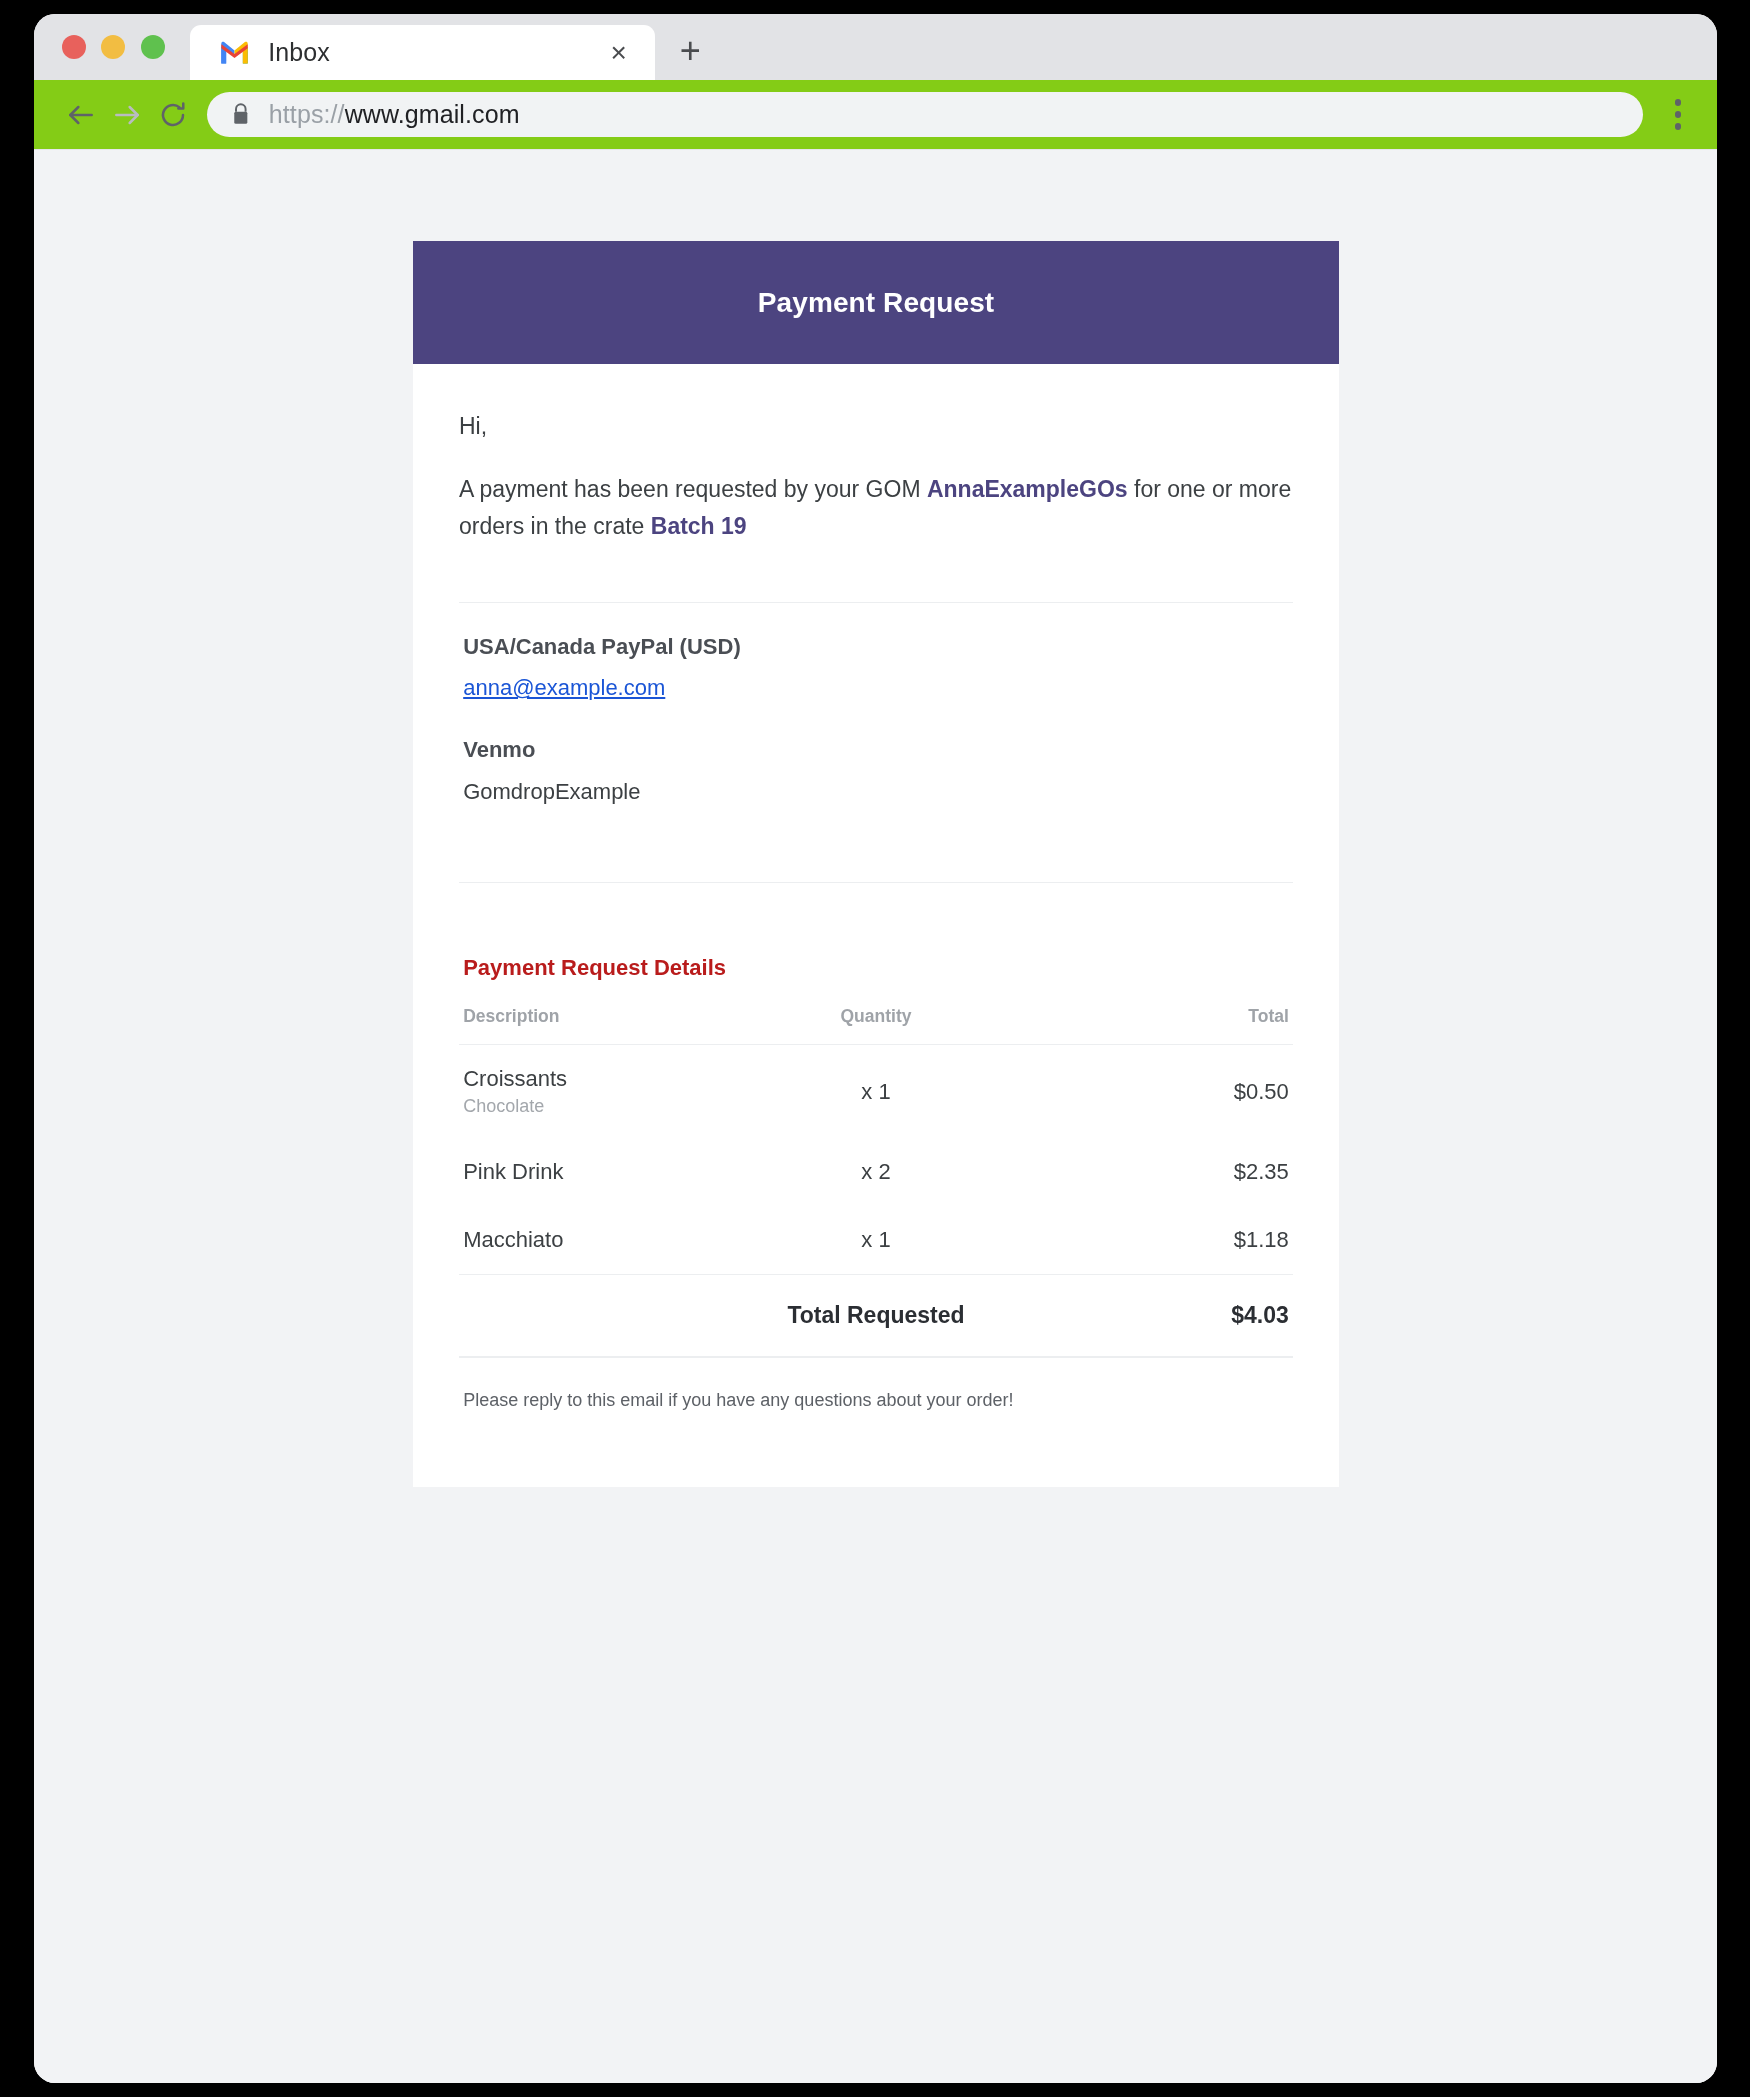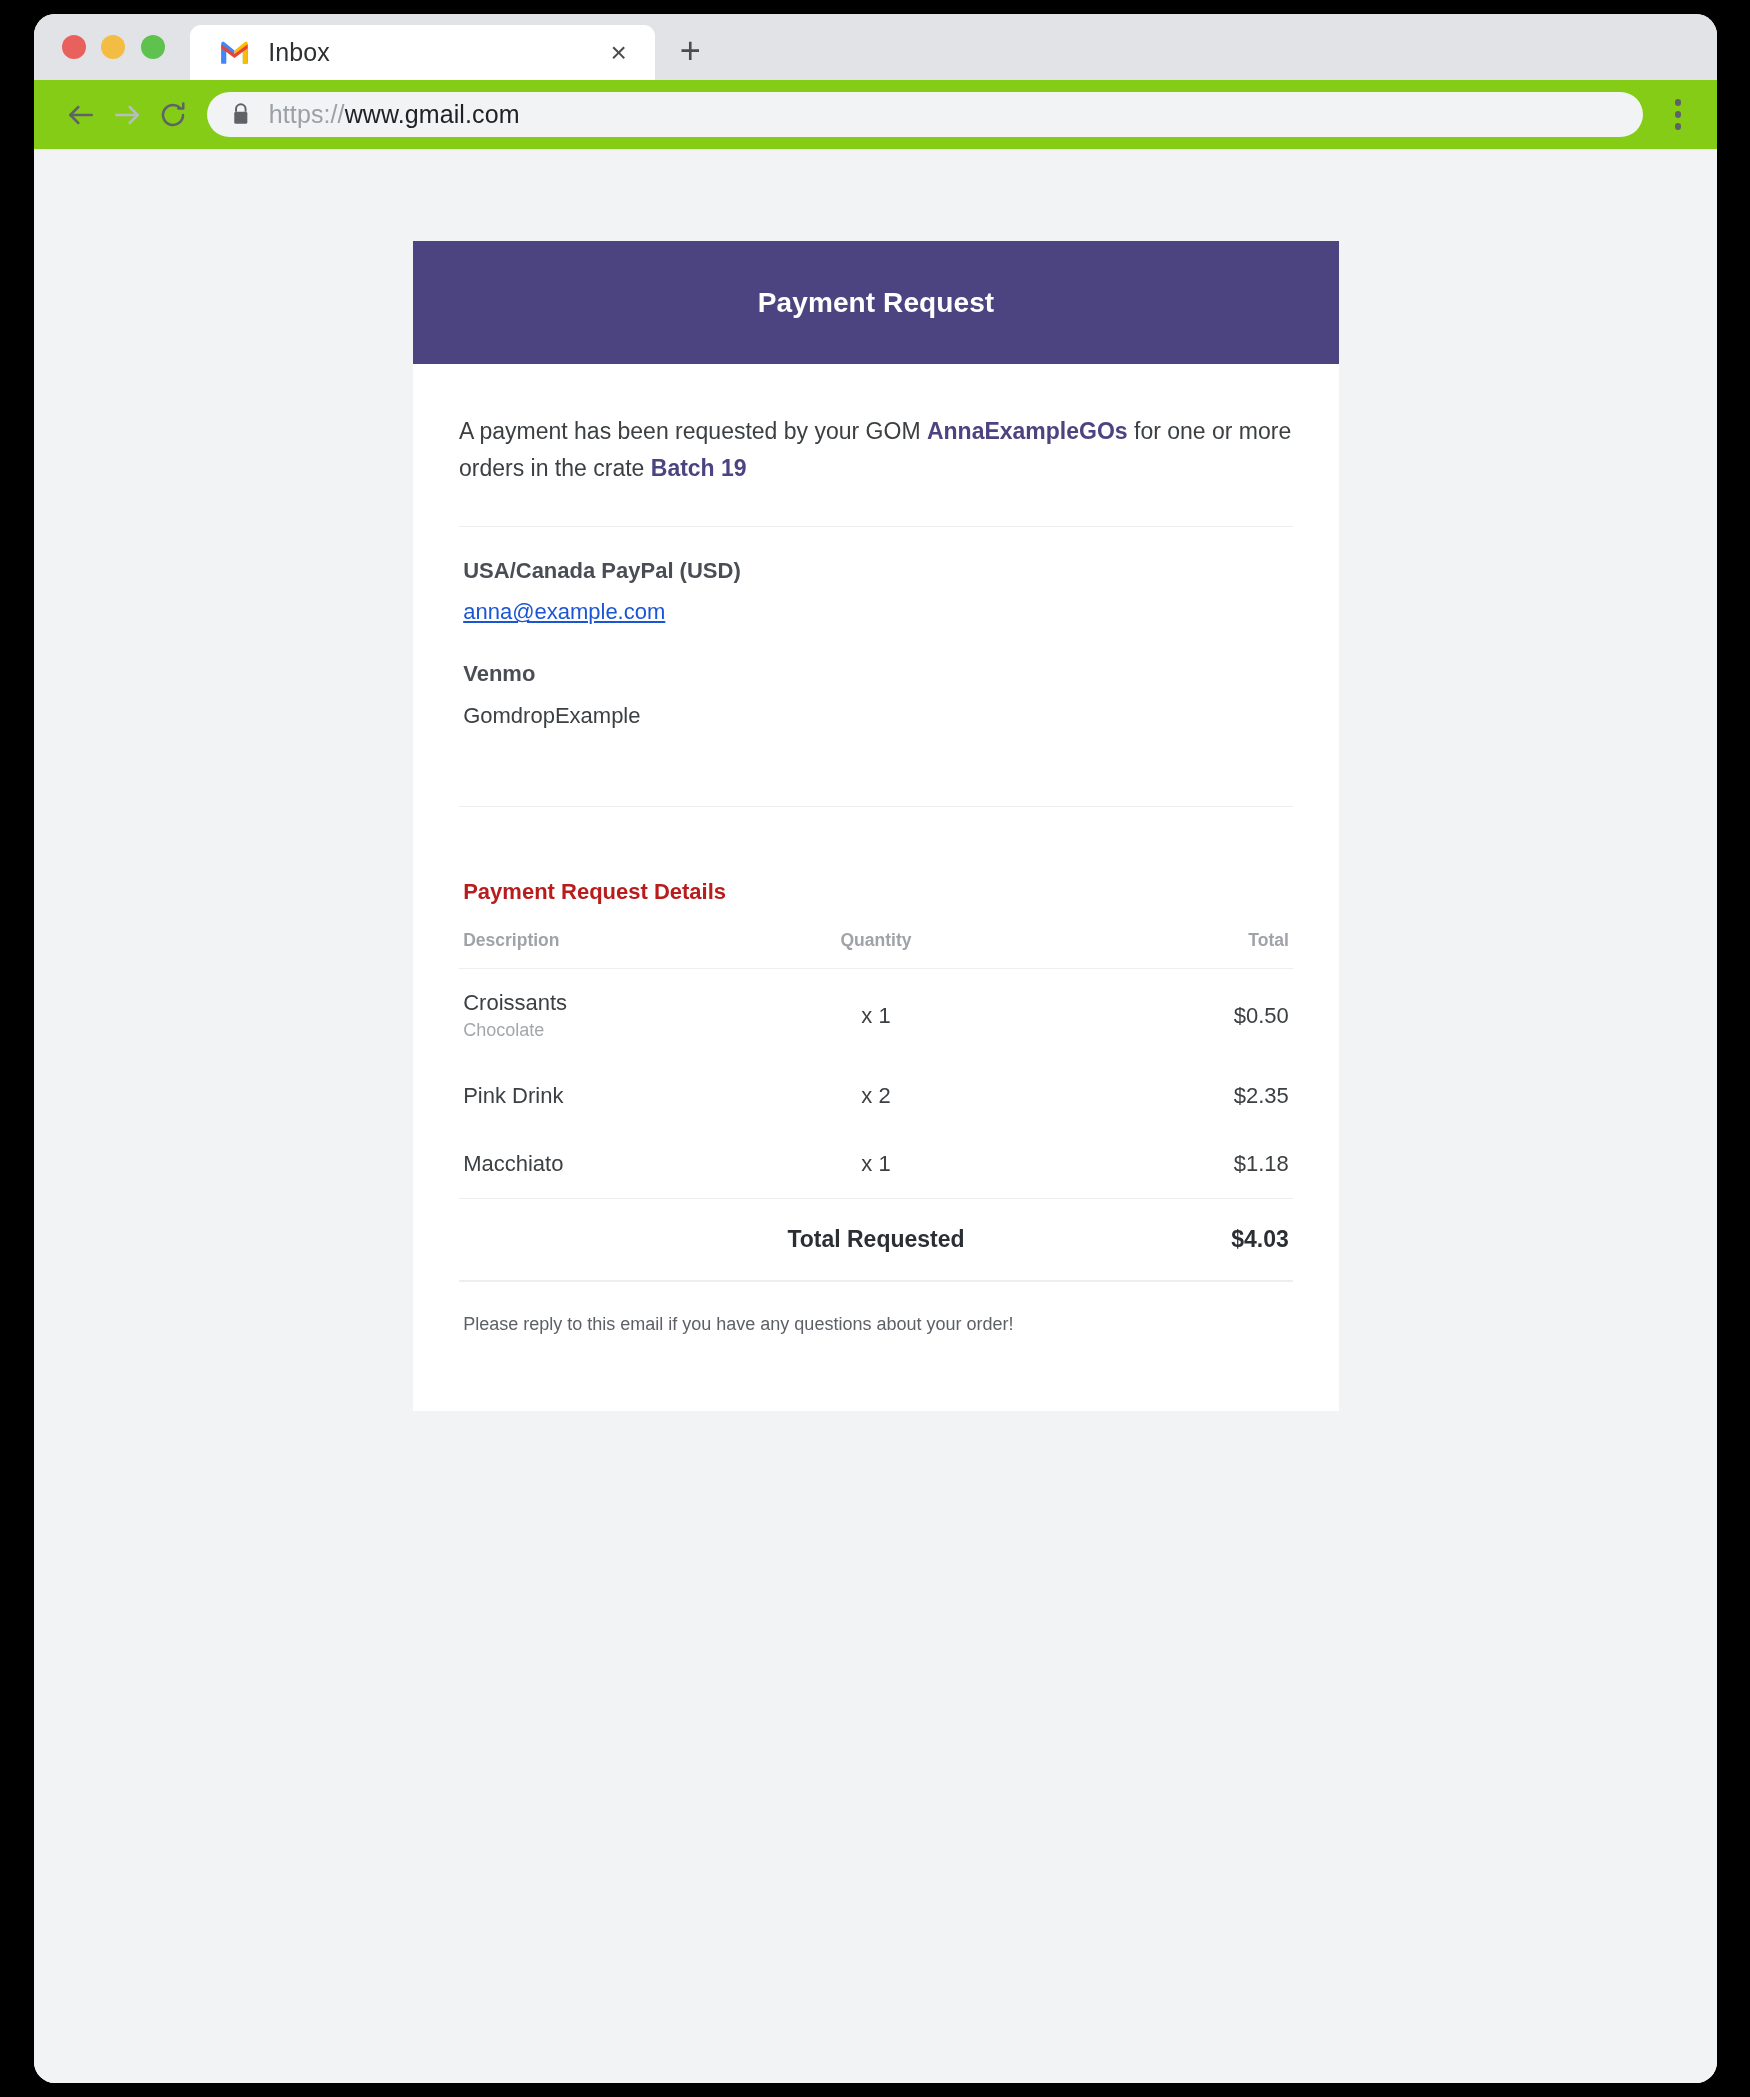--- a/index.html
+++ b/index.html
@@ -169,21 +169,21 @@
 
   .greeting {
     font-size: 23px;
     color: #3c4043;
     margin-bottom: 31px;
   }
   .intro {
     font-size: 23px;
     color: #3c4043;
     line-height: 1.62;
-    margin-bottom: 38px;
+    margin-bottom: 56px;
   }
   .intro b { color: #4c4480; font-weight: 700; }
 
   .divider {
     height: 1.4px;
     background: #eceef0;
     border: 0;
     margin: 0;
   }
 
@@ -347,20 +347,21 @@
   <div class="viewport">
 
     <div class="email-card">
 
       <div class="email-header">
         <h1>Payment Request</h1>
       </div>
 
       <div class="email-body">
 
+        <div class="greeting">Hi,</div>
 
         <div class="intro"><span>A payment has been requested by your GOM </span><b>AnnaExampleGOs</b><span> for one or more orders in the crate </span><b>Batch 19</b></div>
 
         <hr class="divider">
 
         <div class="pay-section">
           <div class="pay-label">USA/Canada PayPal (USD)</div>
           <div class="pay-value"><a href="#">anna@example.com</a></div>
           <div class="pay-label">Venmo</div>
           <div class="pay-value">GomdropExample</div>

